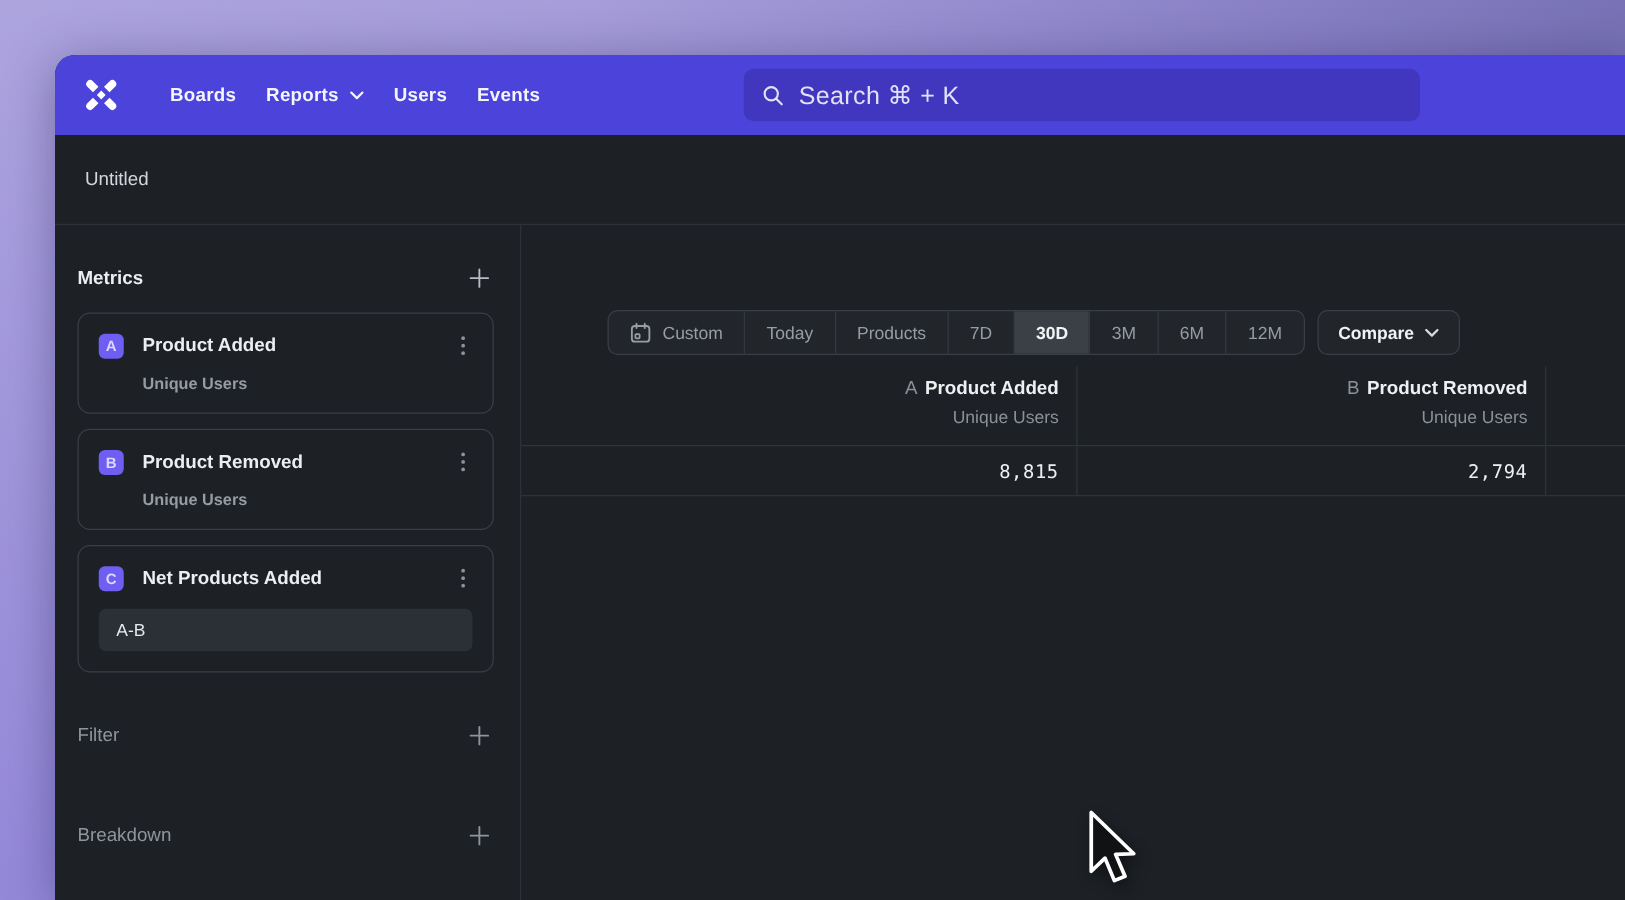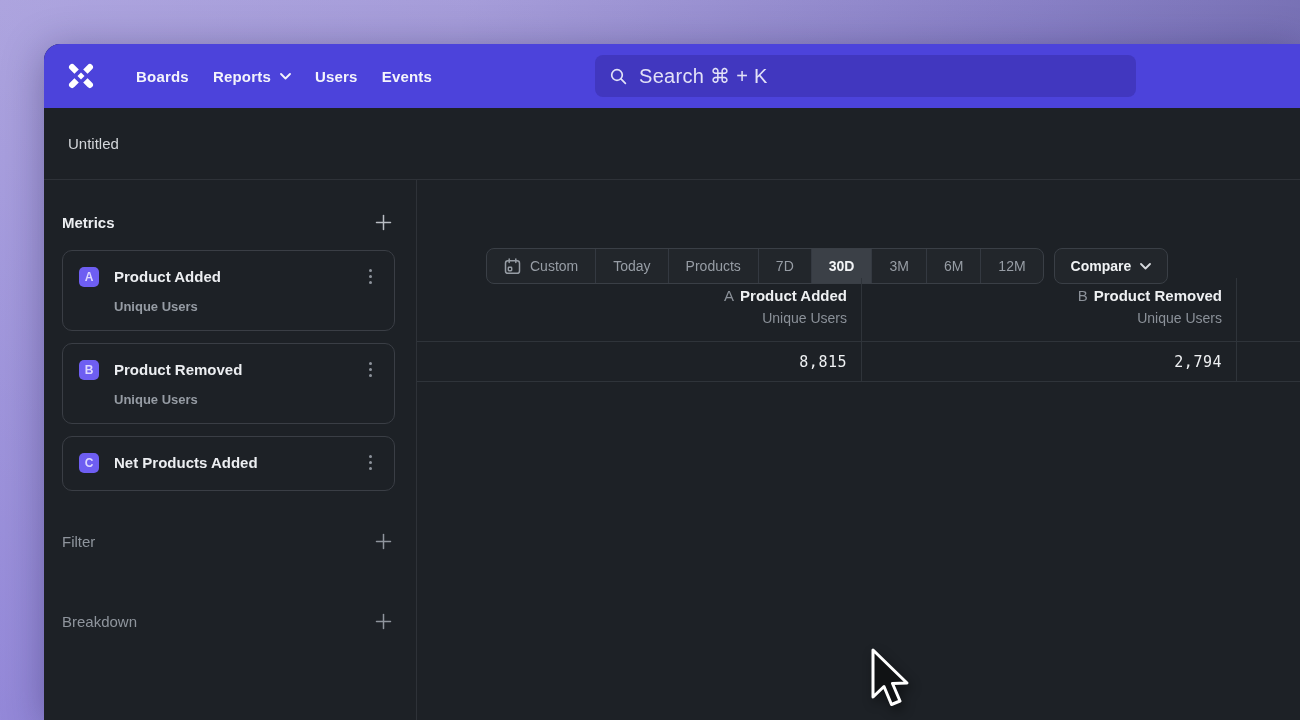--- a/index.html
+++ b/index.html
@@ -147,21 +147,21 @@
     color: #f0f2f4;
     font-size: 14px; font-weight: 600;
     font-family: "Liberation Sans", sans-serif;
     display: flex; align-items: center; gap: 9px;
     padding: 0 16px;
     cursor: pointer;
   }
 
   
   .qtable {
-    position: absolute; left: 0; right: 0; top: 98px;
+    position: absolute; left: 0; right: 0; top: 113px;
     display: grid;
     grid-template-columns: 445px 375px 1fr;
   }
   .th {
     height: 64px;
     border-bottom: 1px solid #2f343a;
     padding: 9px 14px 0 0;
     text-align: right;
   }
   .th .tname { font-size: 15px; }
@@ -274,20 +274,21 @@
       <div class="metric-card">
         <div class="metric-top">
           <span class="badge">C</span>
           <span class="metric-title">Net Products Added</span>
           <span class="kebab">
               <i></i>
               <i></i>
               <i></i>
             </span>
         </div>
+        <input class="formula-input" type="text" value="A-B" style="">
       </div>
 
       <div class="section-row filter-row">
         <span class="section-title dim">Filter</span>
         <span class="plus-btn">
           <svg width="17" height="17" viewBox="0 0 17 17">
               <g stroke="#8f959d" stroke-width="1.5" stroke-linecap="round">
                 <line x1="8.5" y1="1.5" x2="8.5" y2="15.5"></line>
                 <line x1="1.5" y1="8.5" x2="15.5" y2="8.5"></line>
               </g>

